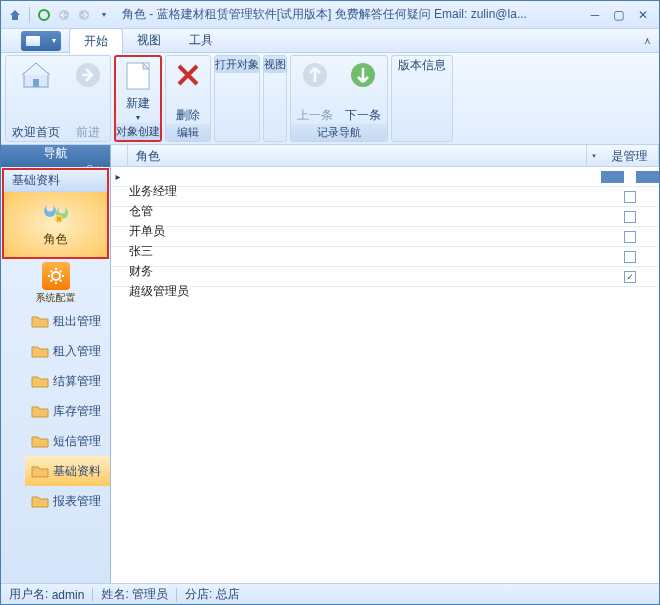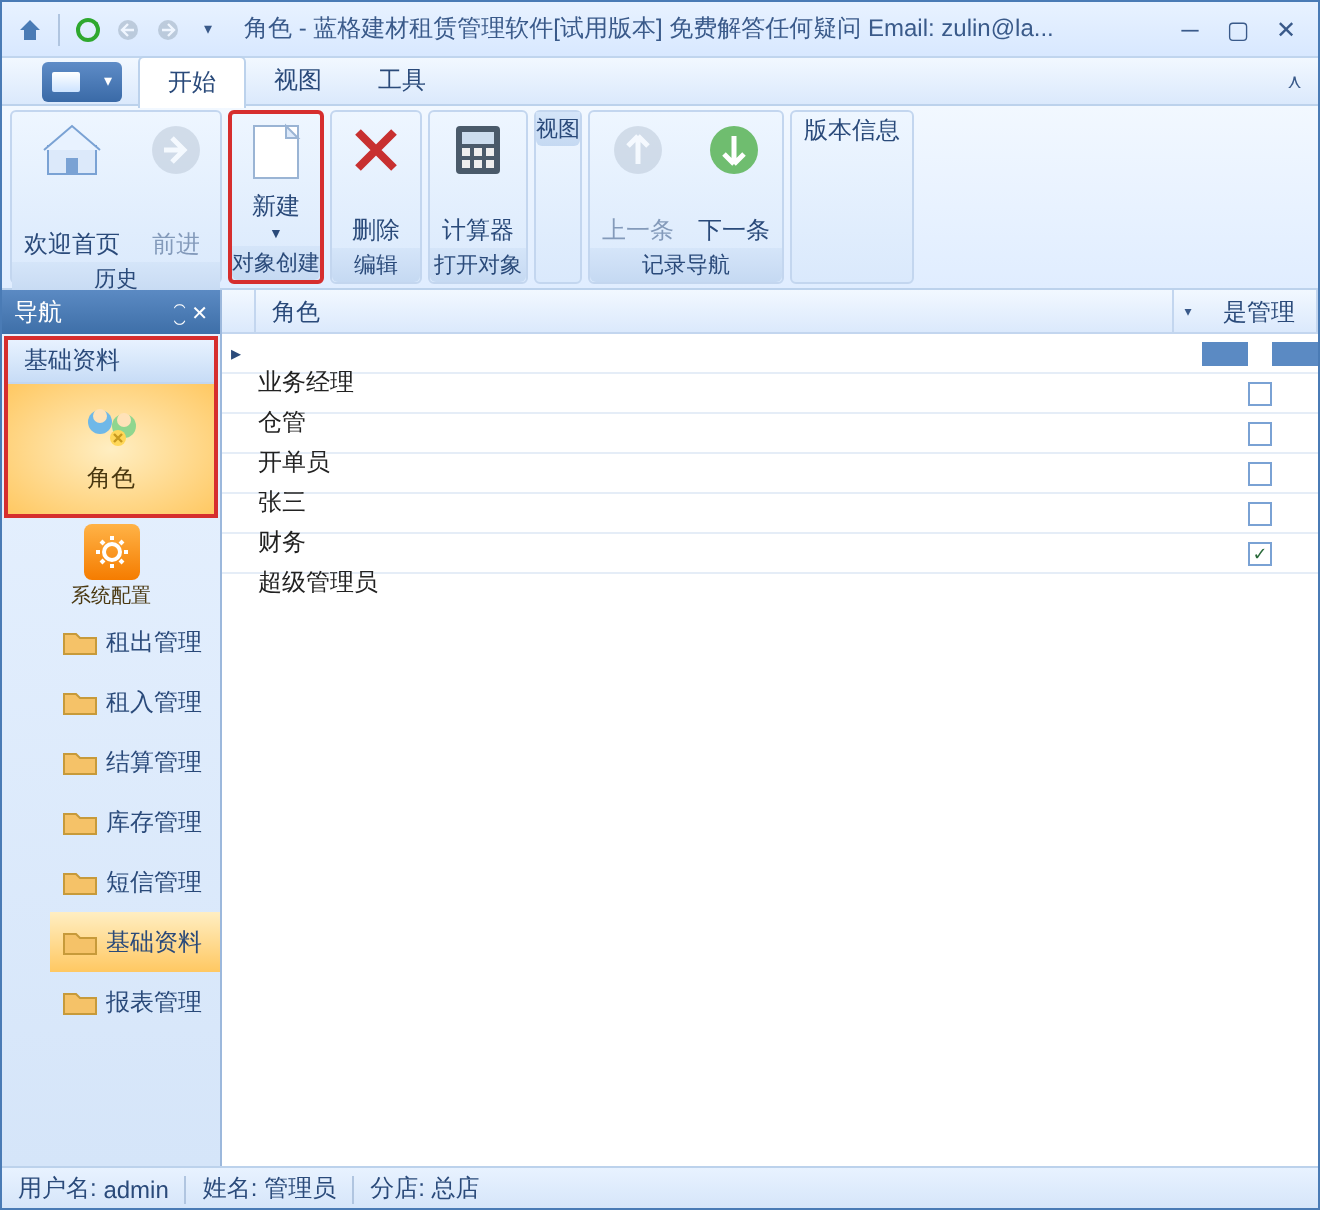--- a/index.html
+++ b/index.html
@@ -31,21 +31,21 @@
 .rbtn.wide { min-width: 52px; gap: 25px; }
 .rbtn .ico { width: 32px; height: 32px; display: flex; align-items: center; justify-content: center; }
 .rbtn .lbl { color: #2a4a7a; font-size: 12px; line-height: 13px; }
 .rbtn .drop { font-size: 7px; color: #2a4a7a; }
 .rgroup-label { text-align: center; font-size: 11px; color: #2a4a7a; padding: 1px 0; background: linear-gradient(#d5e5f9, #c5d9f2); border-radius: 0 0 3px 3px; }
 .disabled { opacity: 0.5; }
 
 
 .mainarea { display: flex; height: 438px; }
 .navcol { width: 109px; background: linear-gradient(#e8f2ff, #d5e5f9); display: flex; flex-direction: column; }
-.navhead { height: 22px; background: linear-gradient(#5b8ac3, #3e6fa8); color: #fff; display: flex; align-items: center; padding: 0 6px; font-size: 12px; }
+.navhead { height: 22px; background: linear-gradient(#5b8ac3, #3e6fa8); color: #fff; display: flex; align-items: center; padding: 0 6px; font-size: 12px; flex-direction: column; }
 .navhead .sp { margin-left: auto; font-size: 10px; }
 .nav-section { border: 2px solid #d62e2e; margin: 1px; }
 .nav-section-head { height: 22px; background: linear-gradient(#e8f2ff, #c7dcf6); color: #2a4a7a; display: flex; align-items: center; padding: 0 8px; border-bottom: 1px solid #c3d6ef; }
 .nav-big { height: 65px; background: radial-gradient(#ffeec2, #ffc862); display: flex; flex-direction: column; align-items: center; justify-content: center; }
 .nav-big .lbl { color: #4a3810; margin-top: 2px; }
 .nav-gear { height: 46px; display: flex; flex-direction: column; align-items: center; justify-content: center; }
 .gear-ico { width: 28px; height: 28px; background: linear-gradient(#ffb347, #f57c00); border-radius: 4px; display: flex; align-items: center; justify-content: center; color: #fff; }
 .nav-gear .lbl { font-size: 10px; color: #4a3810; margin-top: 1px; }
 .navlist { flex: 1; overflow: hidden; }
 .navitem { height: 30px; display: flex; align-items: center; padding: 0 6px; cursor: pointer; margin-left: 24px; }
@@ -139,21 +139,20 @@
         <div class="rbtn disabled">
           <div class="ico">
             <svg width="28" height="28">
               <circle cx="14" cy="14" r="12" fill="#b8c5d5"></circle>
               <path d="M12 8 L18 14 L12 20 M18 14 H8" stroke="#fff" stroke-width="2.5" fill="none"></path>
             </svg>
           </div>
           <div class="lbl">前进</div>
         </div>
       </div>
-      <div class="rgroup-label">历史</div>
     </div>
     <div class="rgroup highlight">
       <div class="rbtns">
         <div class="rbtn">
           <div class="ico">
             <svg width="26" height="30">
               <rect x="2" y="2" width="22" height="26" fill="#fff" stroke="#9ab4d4"></rect>
               <path d="M18 2 L24 8 L18 8 Z" fill="#dce9fa" stroke="#9ab4d4"></path>
             </svg>
           </div>
@@ -170,37 +169,20 @@
             <svg width="26" height="26">
               <path d="M4 4 L22 22 M22 4 L4 22" stroke="#c83030" stroke-width="4"></path>
             </svg>
           </div>
           <div class="lbl">删除</div>
         </div>
       </div>
       <div class="rgroup-label">编辑</div>
     </div>
     <div class="rgroup">
-      <div class="rbtns">
-        <div class="rbtn">
-          <div class="ico">
-            <svg width="28" height="28">
-              <rect x="3" y="2" width="22" height="24" rx="2" fill="#4a5a6a"></rect>
-              <rect x="6" y="5" width="16" height="6" fill="#cde"></rect>
-              <rect x="6" y="13" width="4" height="4" fill="#eee"></rect>
-              <rect x="12" y="13" width="4" height="4" fill="#eee"></rect>
-              <rect x="18" y="13" width="4" height="4" fill="#eee"></rect>
-              <rect x="6" y="19" width="4" height="4" fill="#eee"></rect>
-              <rect x="12" y="19" width="4" height="4" fill="#eee"></rect>
-              <rect x="18" y="19" width="4" height="4" fill="#eee"></rect>
-            </svg>
-          </div>
-          <div class="lbl">计算器</div>
-        </div>
-      </div>
       <div class="rgroup-label">打开对象</div>
     </div>
     <div class="rgroup">
       <div class="rgroup-label">视图</div>
     </div>
     <div class="rgroup">
       <div class="rbtns">
         <div class="rbtn disabled">
           <div class="ico">
             <svg width="28" height="28">

